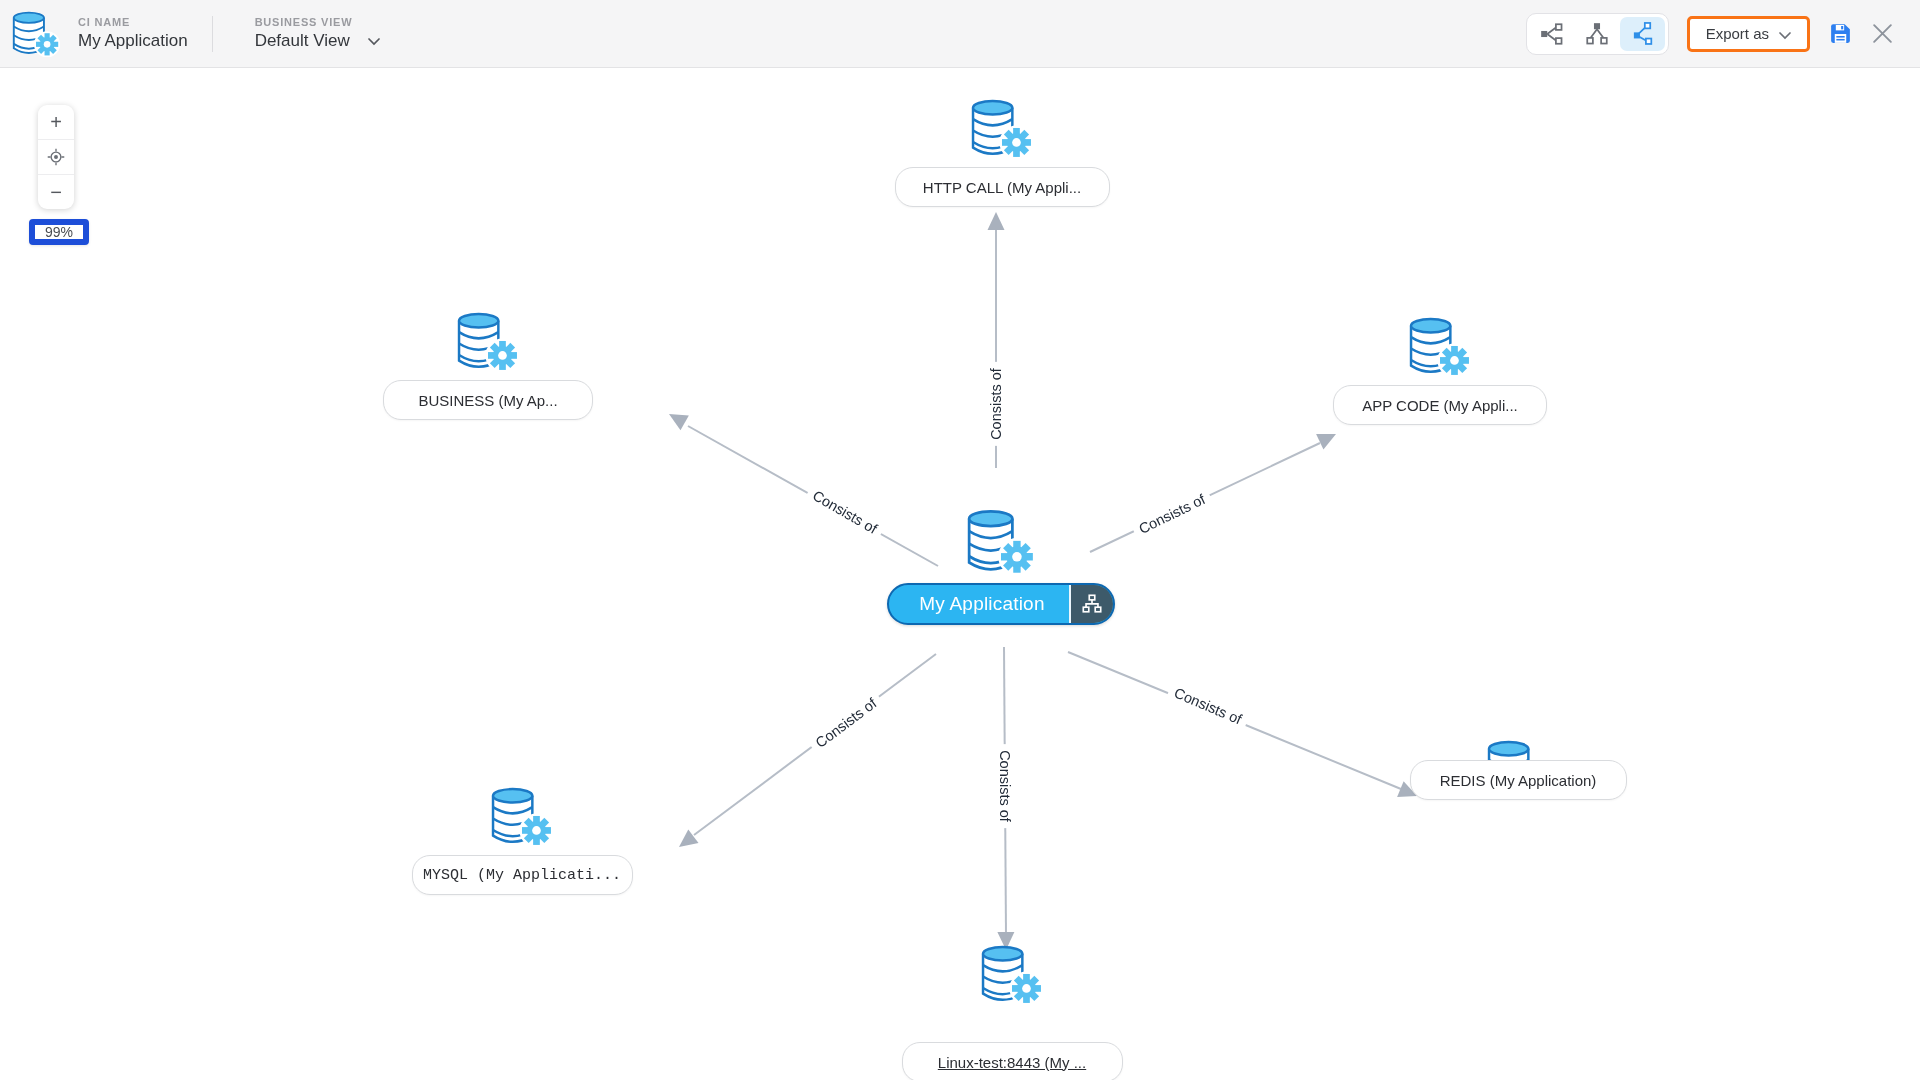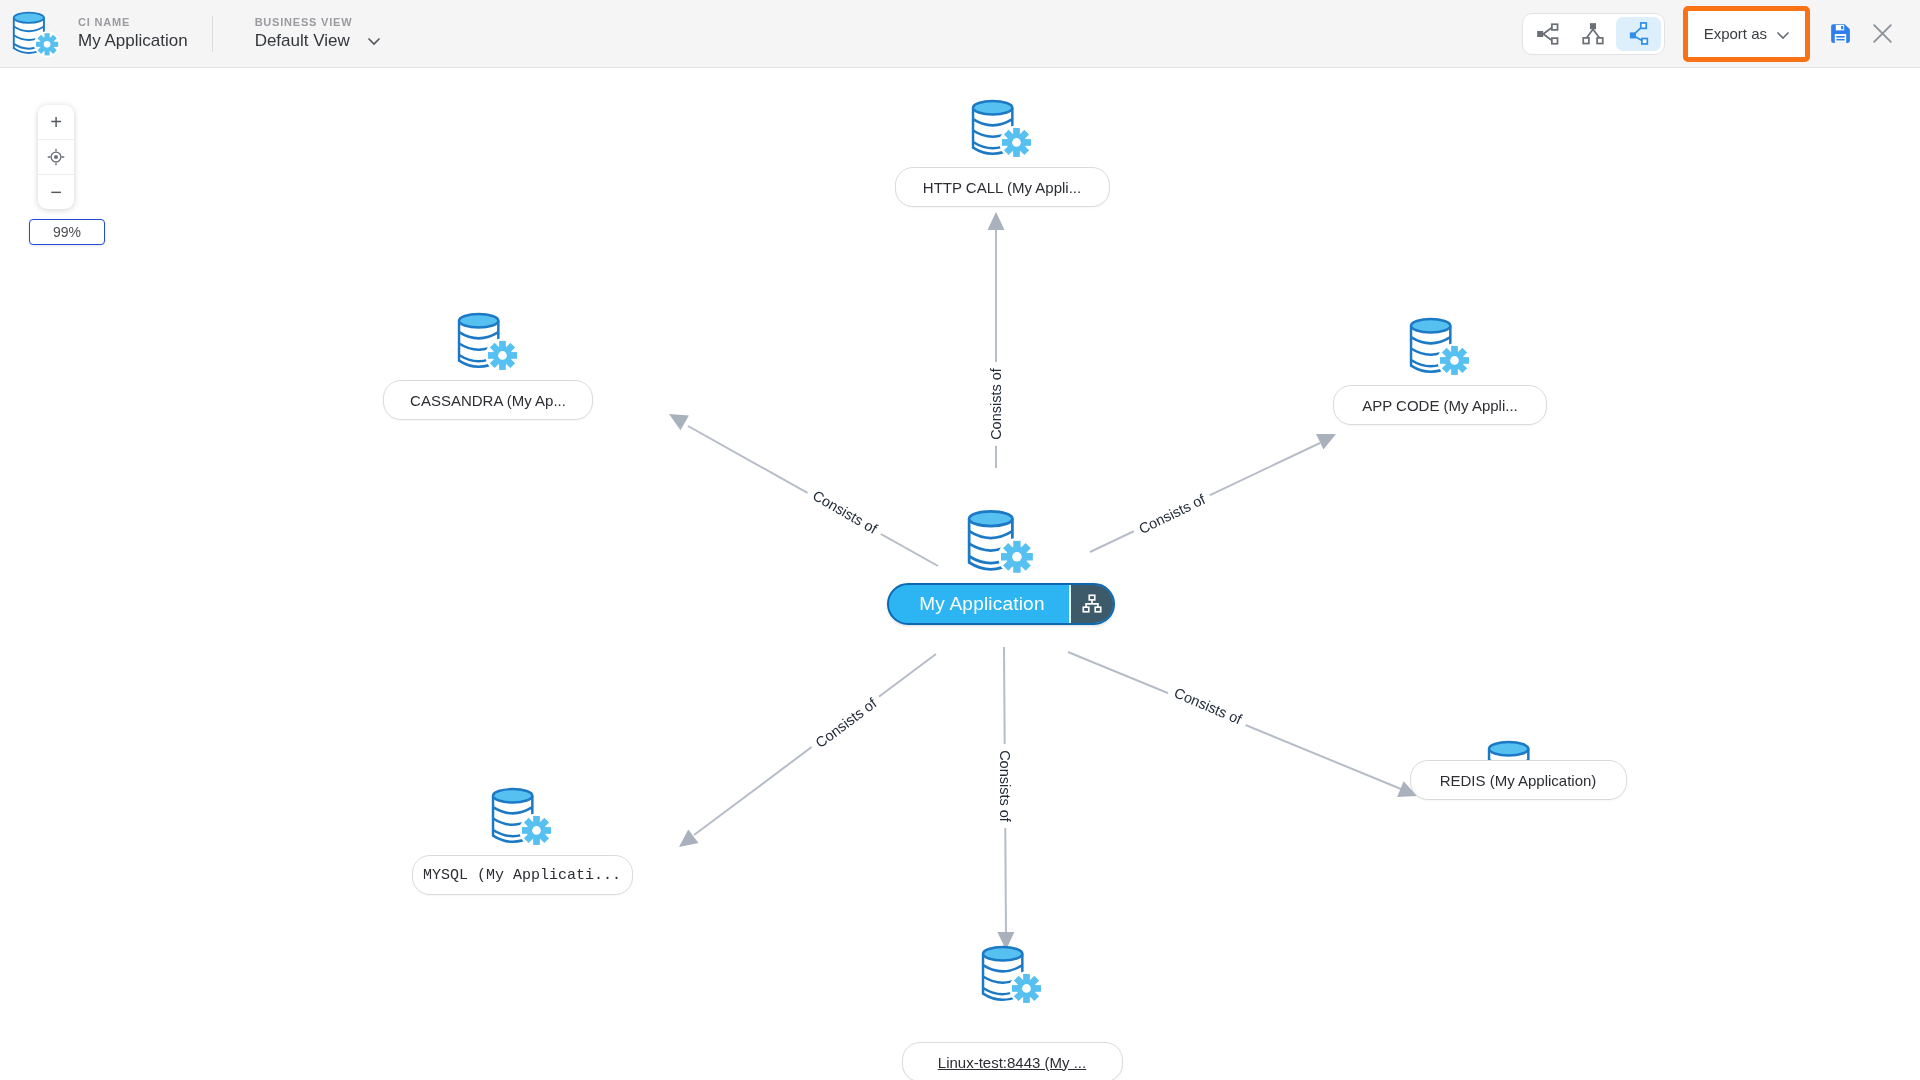--- a/index.html
+++ b/index.html
@@ -25,38 +25,38 @@
 
   .hdr-right{ margin-left:auto; display:flex; align-items:center; gap:18px; }
   .layout-group{
     display:flex; align-items:center; background:#fff; border:1px solid #e2e2e6;
     border-radius:10px; padding:3px; height:42px;
   }
   .layout-btn{ width:45px; height:34px; display:flex; align-items:center; justify-content:center;
     border-radius:7px; cursor:pointer; background:transparent; border:none; }
   .layout-btn.selected{ background:#ddeffb; }
   .export-btn{
-    display:flex; align-items:center; gap:10px; background:#fff; border:5px solid #f97316;
-    border-radius:5px; height:56px; padding:0 16px; font-size:15px; color:#3a3d42; cursor:pointer;
+    display:flex; align-items:center; gap:10px; background:#fff; border:3px solid #f97316;
+    border-radius:5px; height:36px; padding:0 16px; font-size:15px; color:#3a3d42; cursor:pointer;
     font-family:inherit;
   }
   .icon-btn{ background:none; border:none; cursor:pointer; display:flex; align-items:center; }
 
   
   .zoom-panel{
     position:absolute; left:38px; top:105px; width:36px; height:104px; background:#fff;
     border-radius:9px; box-shadow:0 1px 6px rgba(0,0,0,.18); z-index:25;
     display:flex; flex-direction:column; overflow:hidden;
   }
   .zoom-btn{ flex:1; border:none; background:none; cursor:pointer; color:#55585e;
     font-size:20px; line-height:1; display:flex; align-items:center; justify-content:center; padding:0;}
   .zoom-btn + .zoom-btn{ border-top:1px solid #ededef; }
   .zoom-pct{
-    position:absolute; left:29px; top:219px; width:76px; height:26px; background:#fff;
-    border:1px solid #1d4ed8; box-shadow:0 1px 3px rgba(0,0,0,.10); border-radius:4px;
+    position:absolute; left:29px; top:219px; width:60px; height:26px; background:#fff;
+    border:6px solid #1d4ed8; box-shadow:0 1px 3px rgba(0,0,0,.10); border-radius:4px;
     font-size:14px; color:#4a4d52; display:flex; align-items:center; justify-content:center; z-index:25;
   }
 
   
   #graph-layer{ position:absolute; top:0; left:0; width:1920px; height:1080px; z-index:5; }
   #edges-svg{ position:absolute; top:0; left:0; }
   .edge-label{
     position:absolute; background:#ffffff; padding:1px 6px; font-size:14.5px; color:#222b38;
     white-space:nowrap; z-index:6;
   }
@@ -230,21 +230,21 @@
     <circle cx="44" cy="42" r="16.5" fill="#ffffff"></circle>
     <g stroke="#56c0f1" stroke-width="6.5">
       <path d="M30 42 H58"></path>
           <path d="M44 28 V56"></path>
       <path d="M34.1 32.1 L53.9 51.9"></path>
           <path d="M34.1 51.9 L53.9 32.1"></path>
     </g>
     <circle cx="44" cy="42" r="9.2" fill="#56c0f1"></circle>
     <circle cx="44" cy="42" r="4.2" fill="#ffffff"></circle>
   </svg></div>
-    <div class="node-pill" style="left: 383px; top: 380px; width: 210px;">CASSANDRA (My Ap...</div>
+    <div class="node-pill" style="left: 383px; top: 380px; width: 210px;">BUSINESS (My Ap...</div>
     <div class="node-icon" style="left: 1407px; top: 317px; width: 66px; height: 60px;"><svg width="66" height="60" viewBox="0 0 60 58">
     <path d="M2 8.5 V47 q19 12 38 0 V8.5" fill="#ffffff" stroke="#1b79c5" stroke-width="2.4"></path>
     <path d="M2 19.5 q19 12 38 0" fill="none" stroke="#1b79c5" stroke-width="2.4"></path>
     <path d="M2 30.5 q19 12 38 0" fill="none" stroke="#1b79c5" stroke-width="2.4"></path>
     <path d="M2 41.5 q19 12 38 0" fill="none" stroke="#1b79c5" stroke-width="2.4"></path>
     <ellipse cx="21" cy="8.5" rx="19" ry="6.5" fill="#56c0f1" stroke="#1b79c5" stroke-width="2.4"></ellipse>
     <circle cx="44" cy="42" r="16.5" fill="#ffffff"></circle>
     <g stroke="#56c0f1" stroke-width="6.5">
       <path d="M30 42 H58"></path>
           <path d="M44 28 V56"></path>

